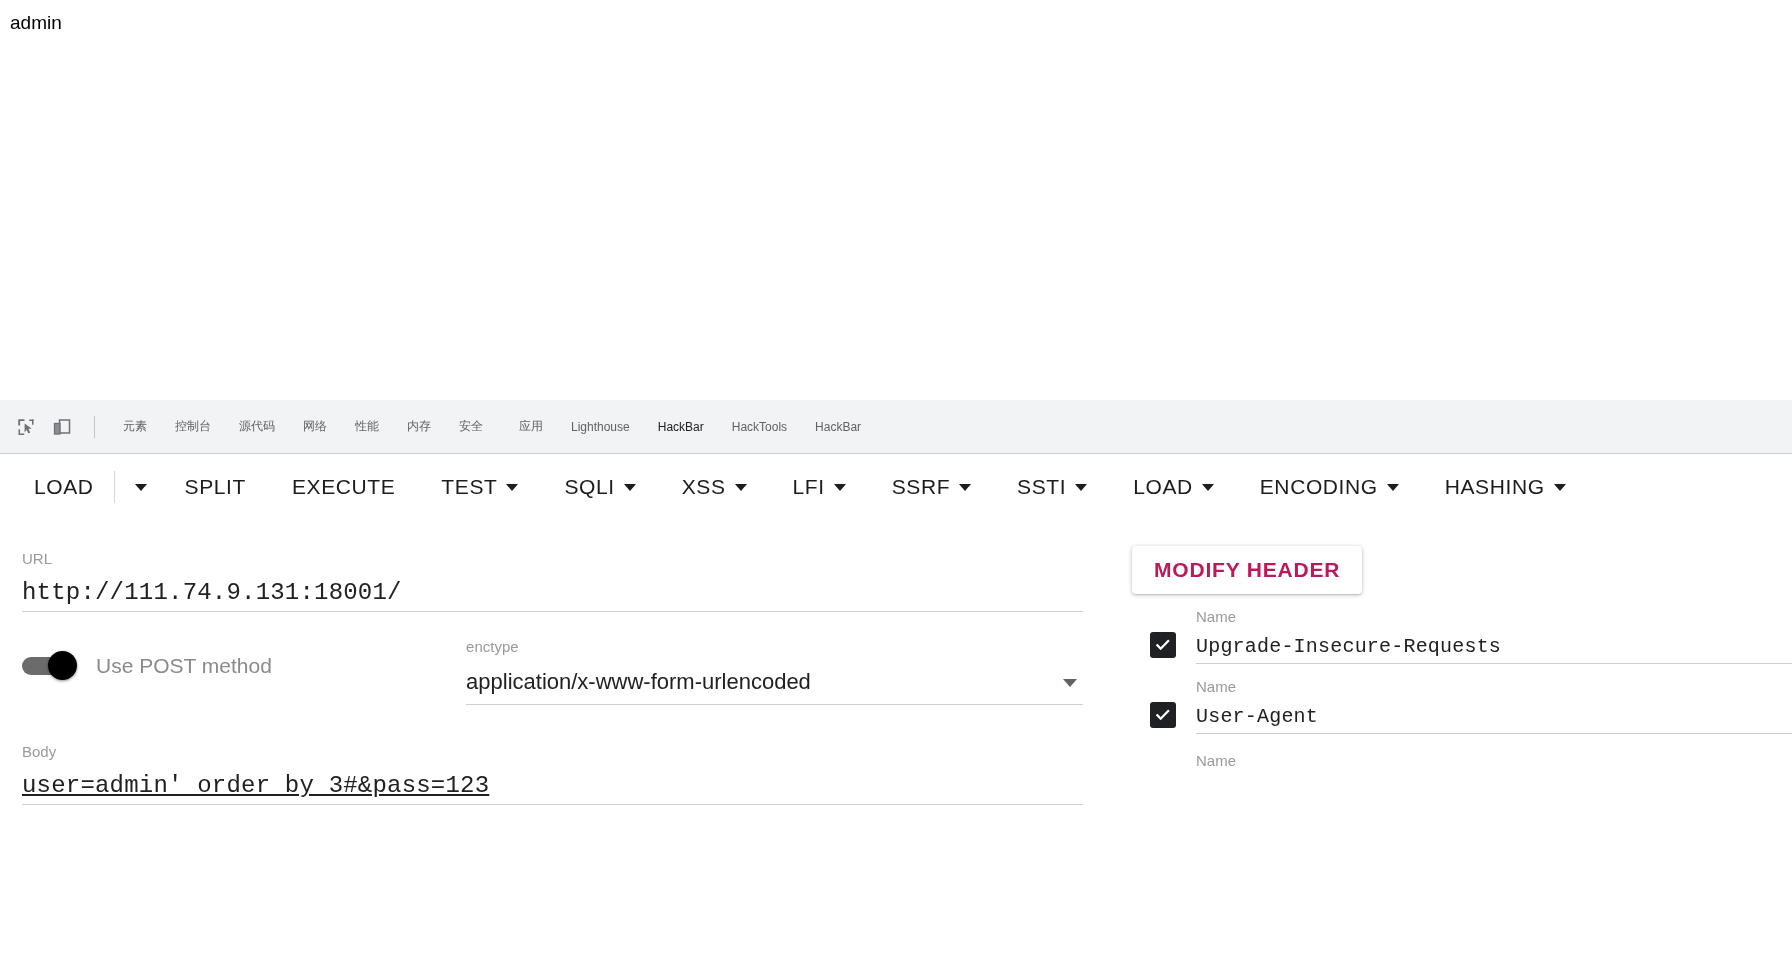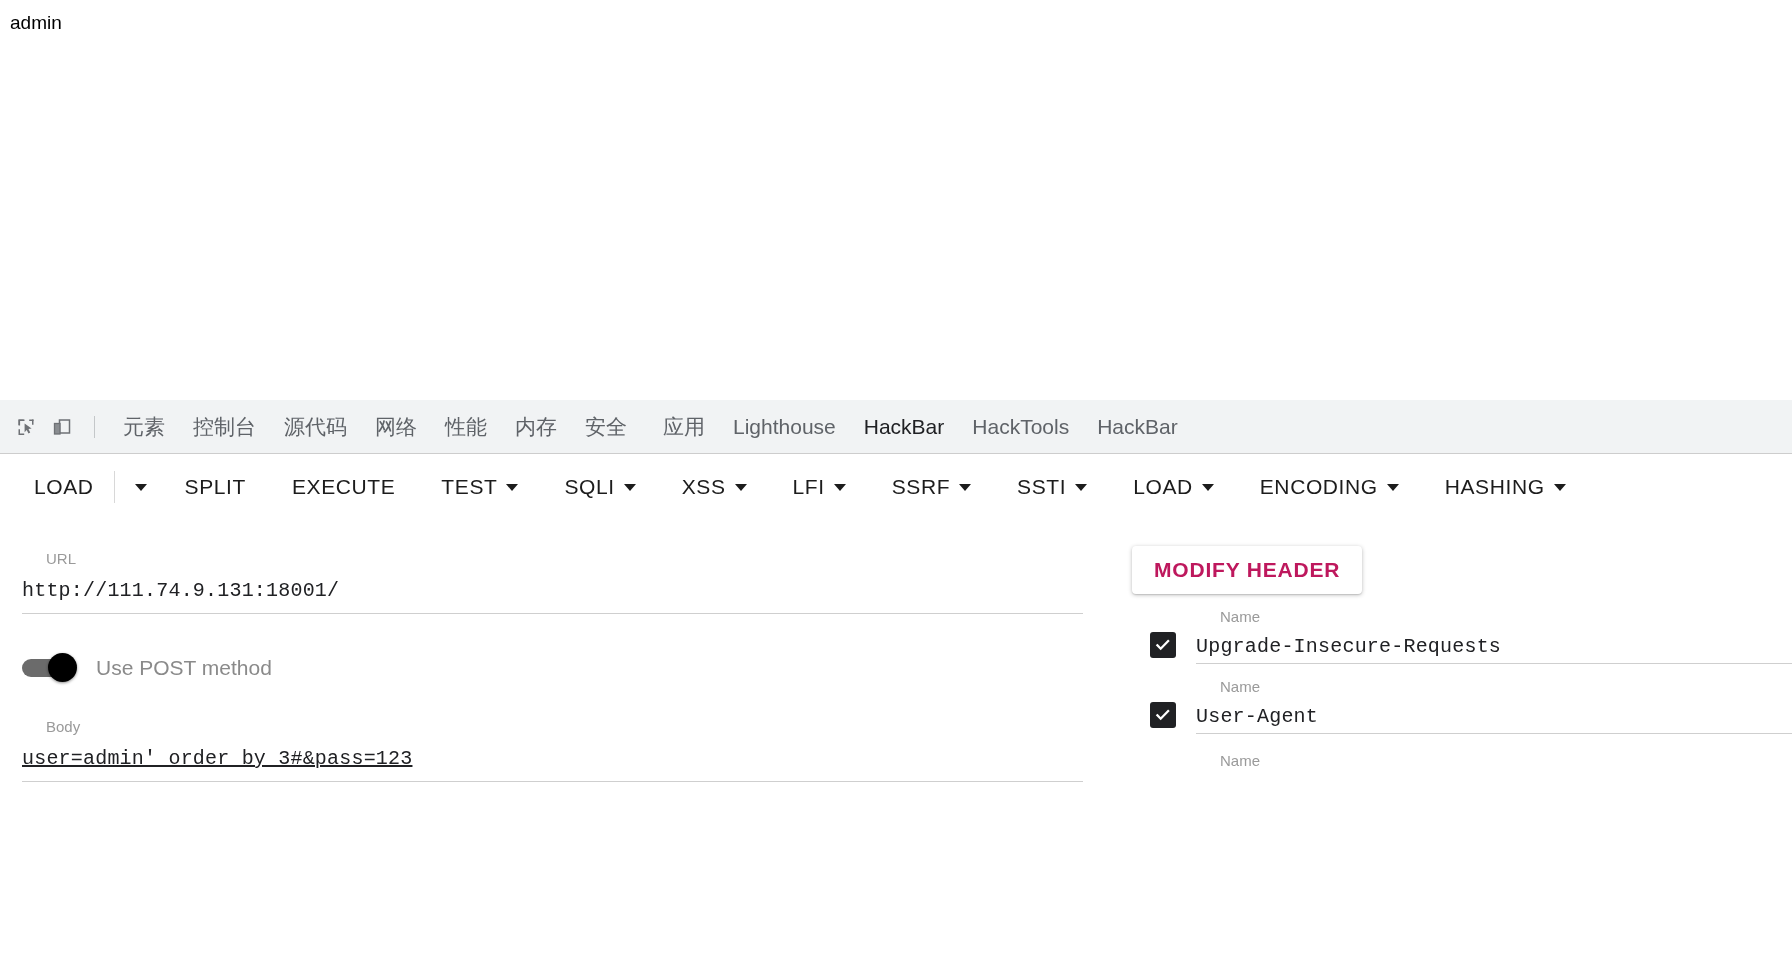--- a/index.html
+++ b/index.html
@@ -44,21 +44,21 @@
   }
   .tb-divider {
     width: 1px; height: 22px; background: #c4c7c9;
     margin: 0 14px; flex: 0 0 auto;
   }
   .tab {
     position: relative;
     height: 68px;
     display: flex; align-items: center;
     padding: 12px 14px;
-    font-size: 21px;
+    font-size: 12px;
     color: #5f6368;
     white-space: nowrap;
     flex: 0 0 auto;
   }
   .tab.active { color: #202124; }
   .tab.active::after {
     content: ""; position: absolute;
     left: 8px; right: 8px; bottom: 0; height: 4px;
     background: #1a73e8;
   }
@@ -108,27 +108,26 @@
 
   
   #left-col {
     position: absolute; left: 0; top: 66px;
     width: 1105px;
   }
   .field { position: relative; }
   .field-label {
     font-size: 15px; color: #9a9a9a;
     font-family: "Liberation Sans", sans-serif;
-    margin-left: 24px;
   }
   .field-value {
     font-family: "Liberation Mono", monospace;
-    font-size: 20px; color: #202124;
+    font-size: 24px; color: #202124;
     letter-spacing: 0.2px;
-    padding-bottom: 11px;
+    padding-bottom: 5px;
   }
   .underline { border-bottom: 1px solid #cfcfcf; }
 
   #url-field { margin: 30px 22px 0 22px; }
   #url-field .field-value { margin-top: 12px; }
 
   #row-post {
     margin: 26px 22px 0 22px;
     display: flex; align-items: flex-start;
   }
@@ -345,20 +344,25 @@
       </div>
 
       <div id="row-post">
         <div id="toggle-wrap">
           <span class="switch">
             <span class="track"></span>
             <span class="knob"></span>
           </span>
           <span id="toggle-label">Use POST method</span>
         </div>
+        <div class="field" id="enctype-field">
+          <div class="field-label">enctype</div>
+          <div class="field-value underline">application/x-www-form-urlencoded</div>
+          <span id="enctype-caret"></span>
+        </div>
       </div>
 
       <div class="field" id="body-field">
         <div class="field-label">Body</div>
         <div class="field-value underline">user=admin' order by 3#&amp;pass=123</div>
       </div>
 
     </div>
 
     <div id="right-col">

